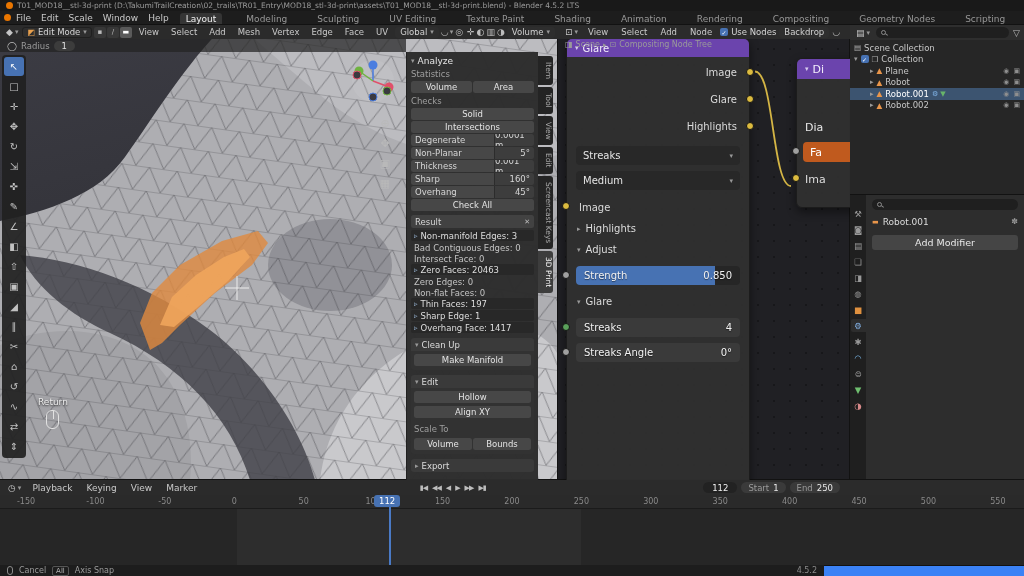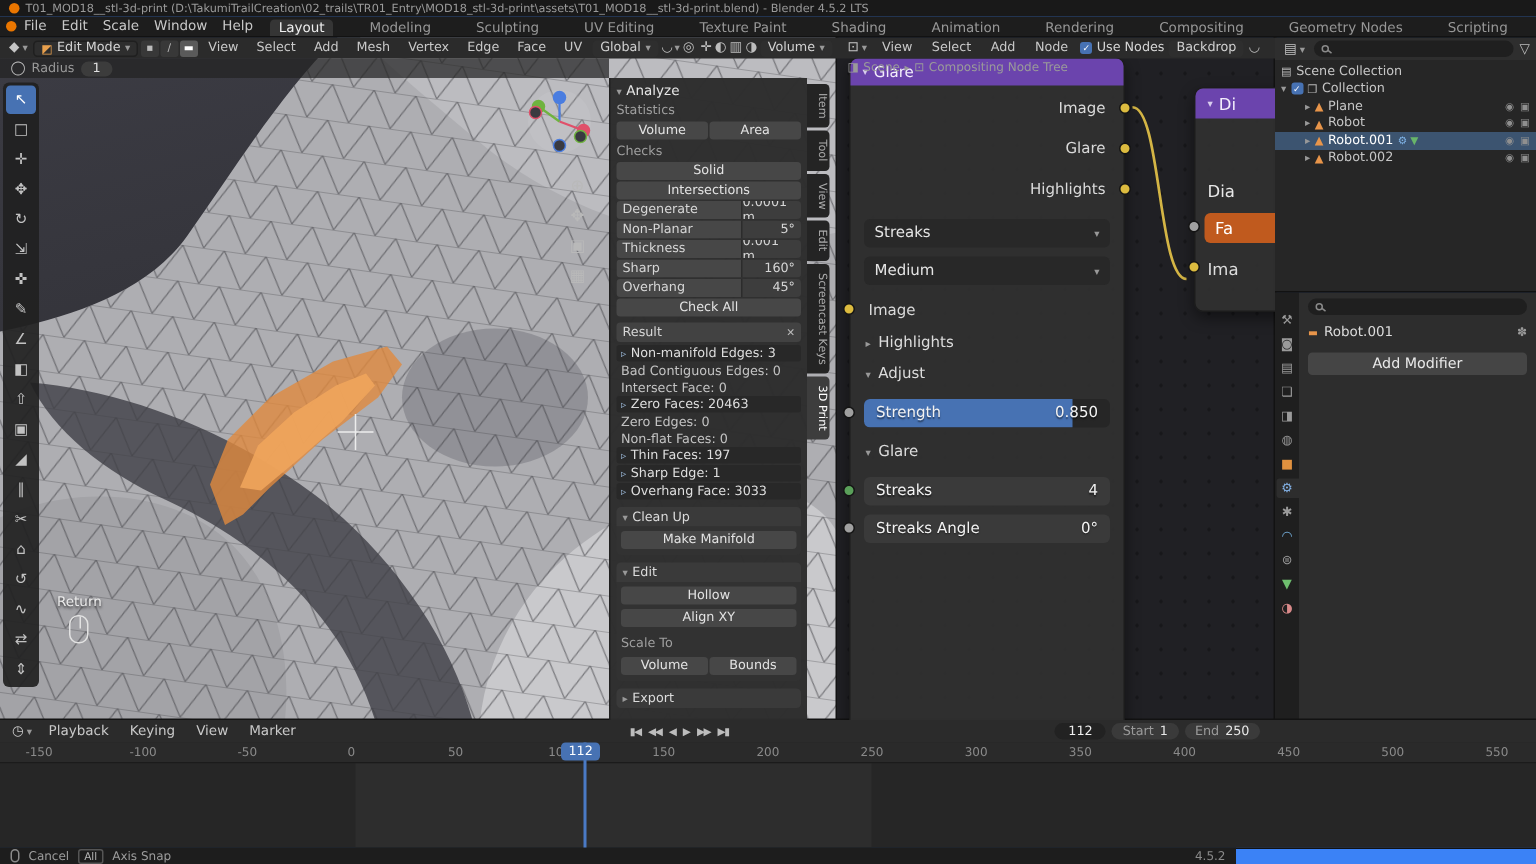--- a/index.html
+++ b/index.html
@@ -492,21 +492,21 @@
           <span>Thin Faces: 197</span>
         </div>
 
         <div class="res-row" data-mod="button">
           <span class="res-ico">▹</span>
           <span>Sharp Edge: 1</span>
         </div>
 
         <div class="res-row" data-mod="button">
           <span class="res-ico">▹</span>
-          <span>Overhang Face: 3033</span>
+          <span>Overhang Face: 1417</span>
         </div>
 
       <div class="sub-header">
         <span class="caret">▾</span>
         <span>Clean Up</span>
       </div>
       <div class="sub-body">
         <div class="btn">Make Manifold</div>
       </div>
       <div class="sub-header">

